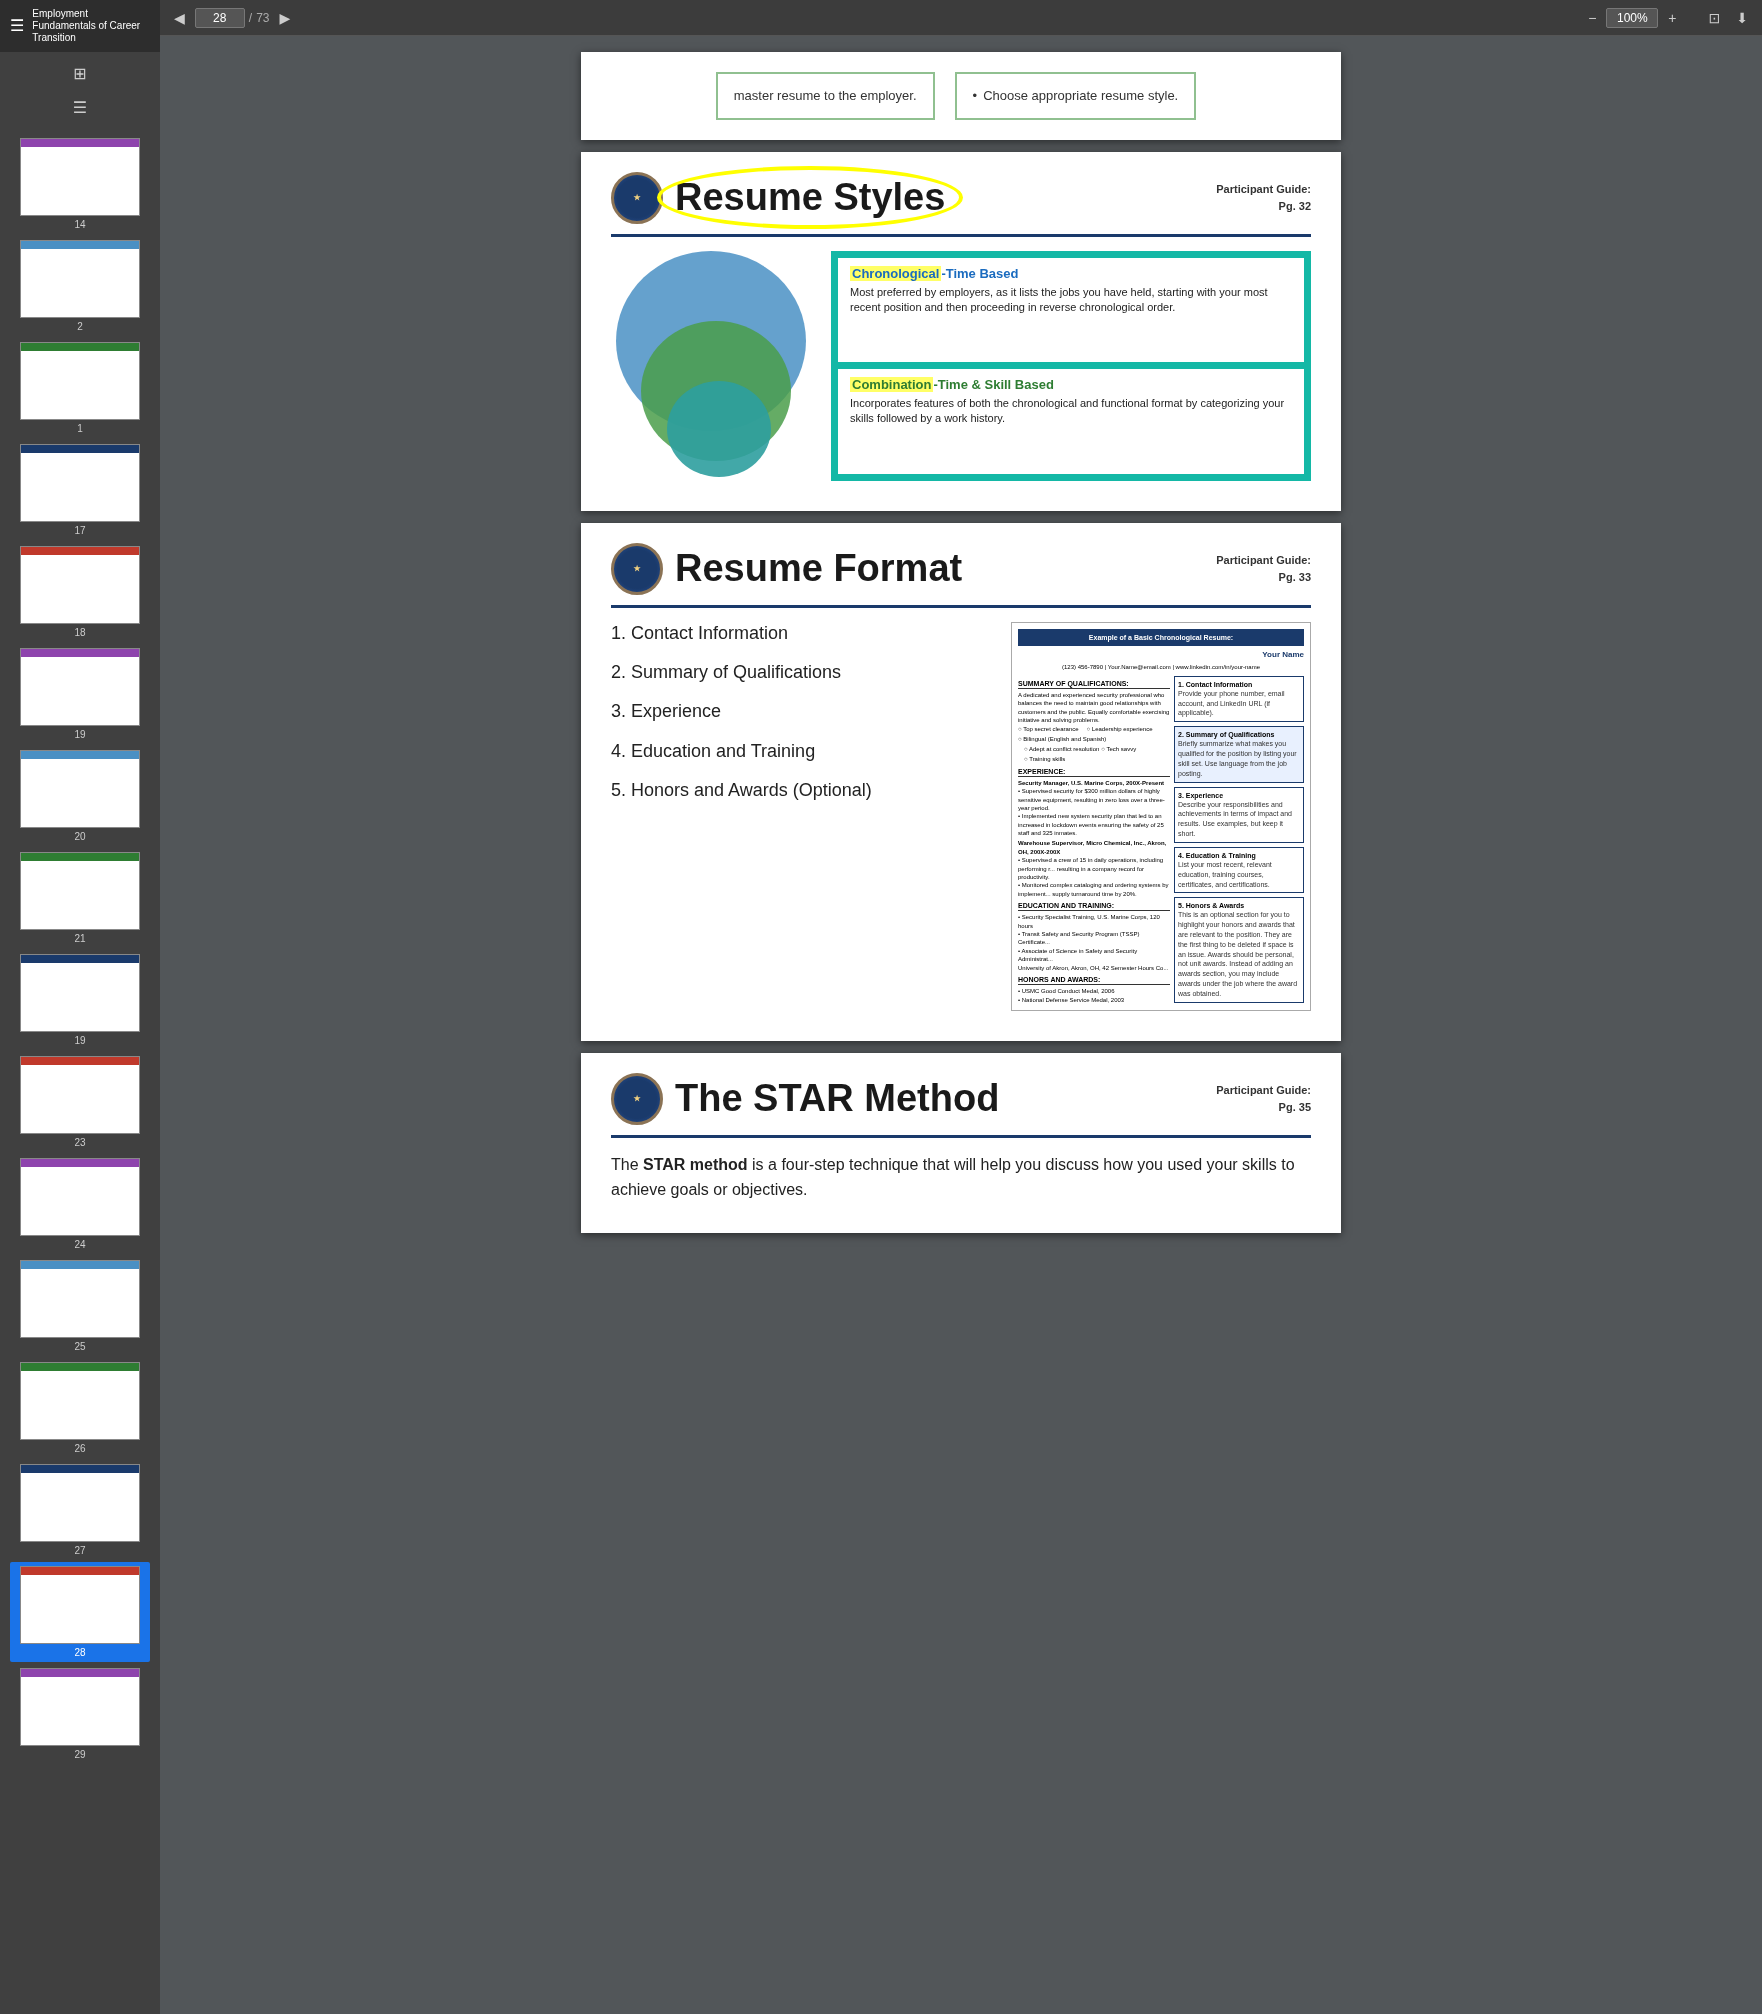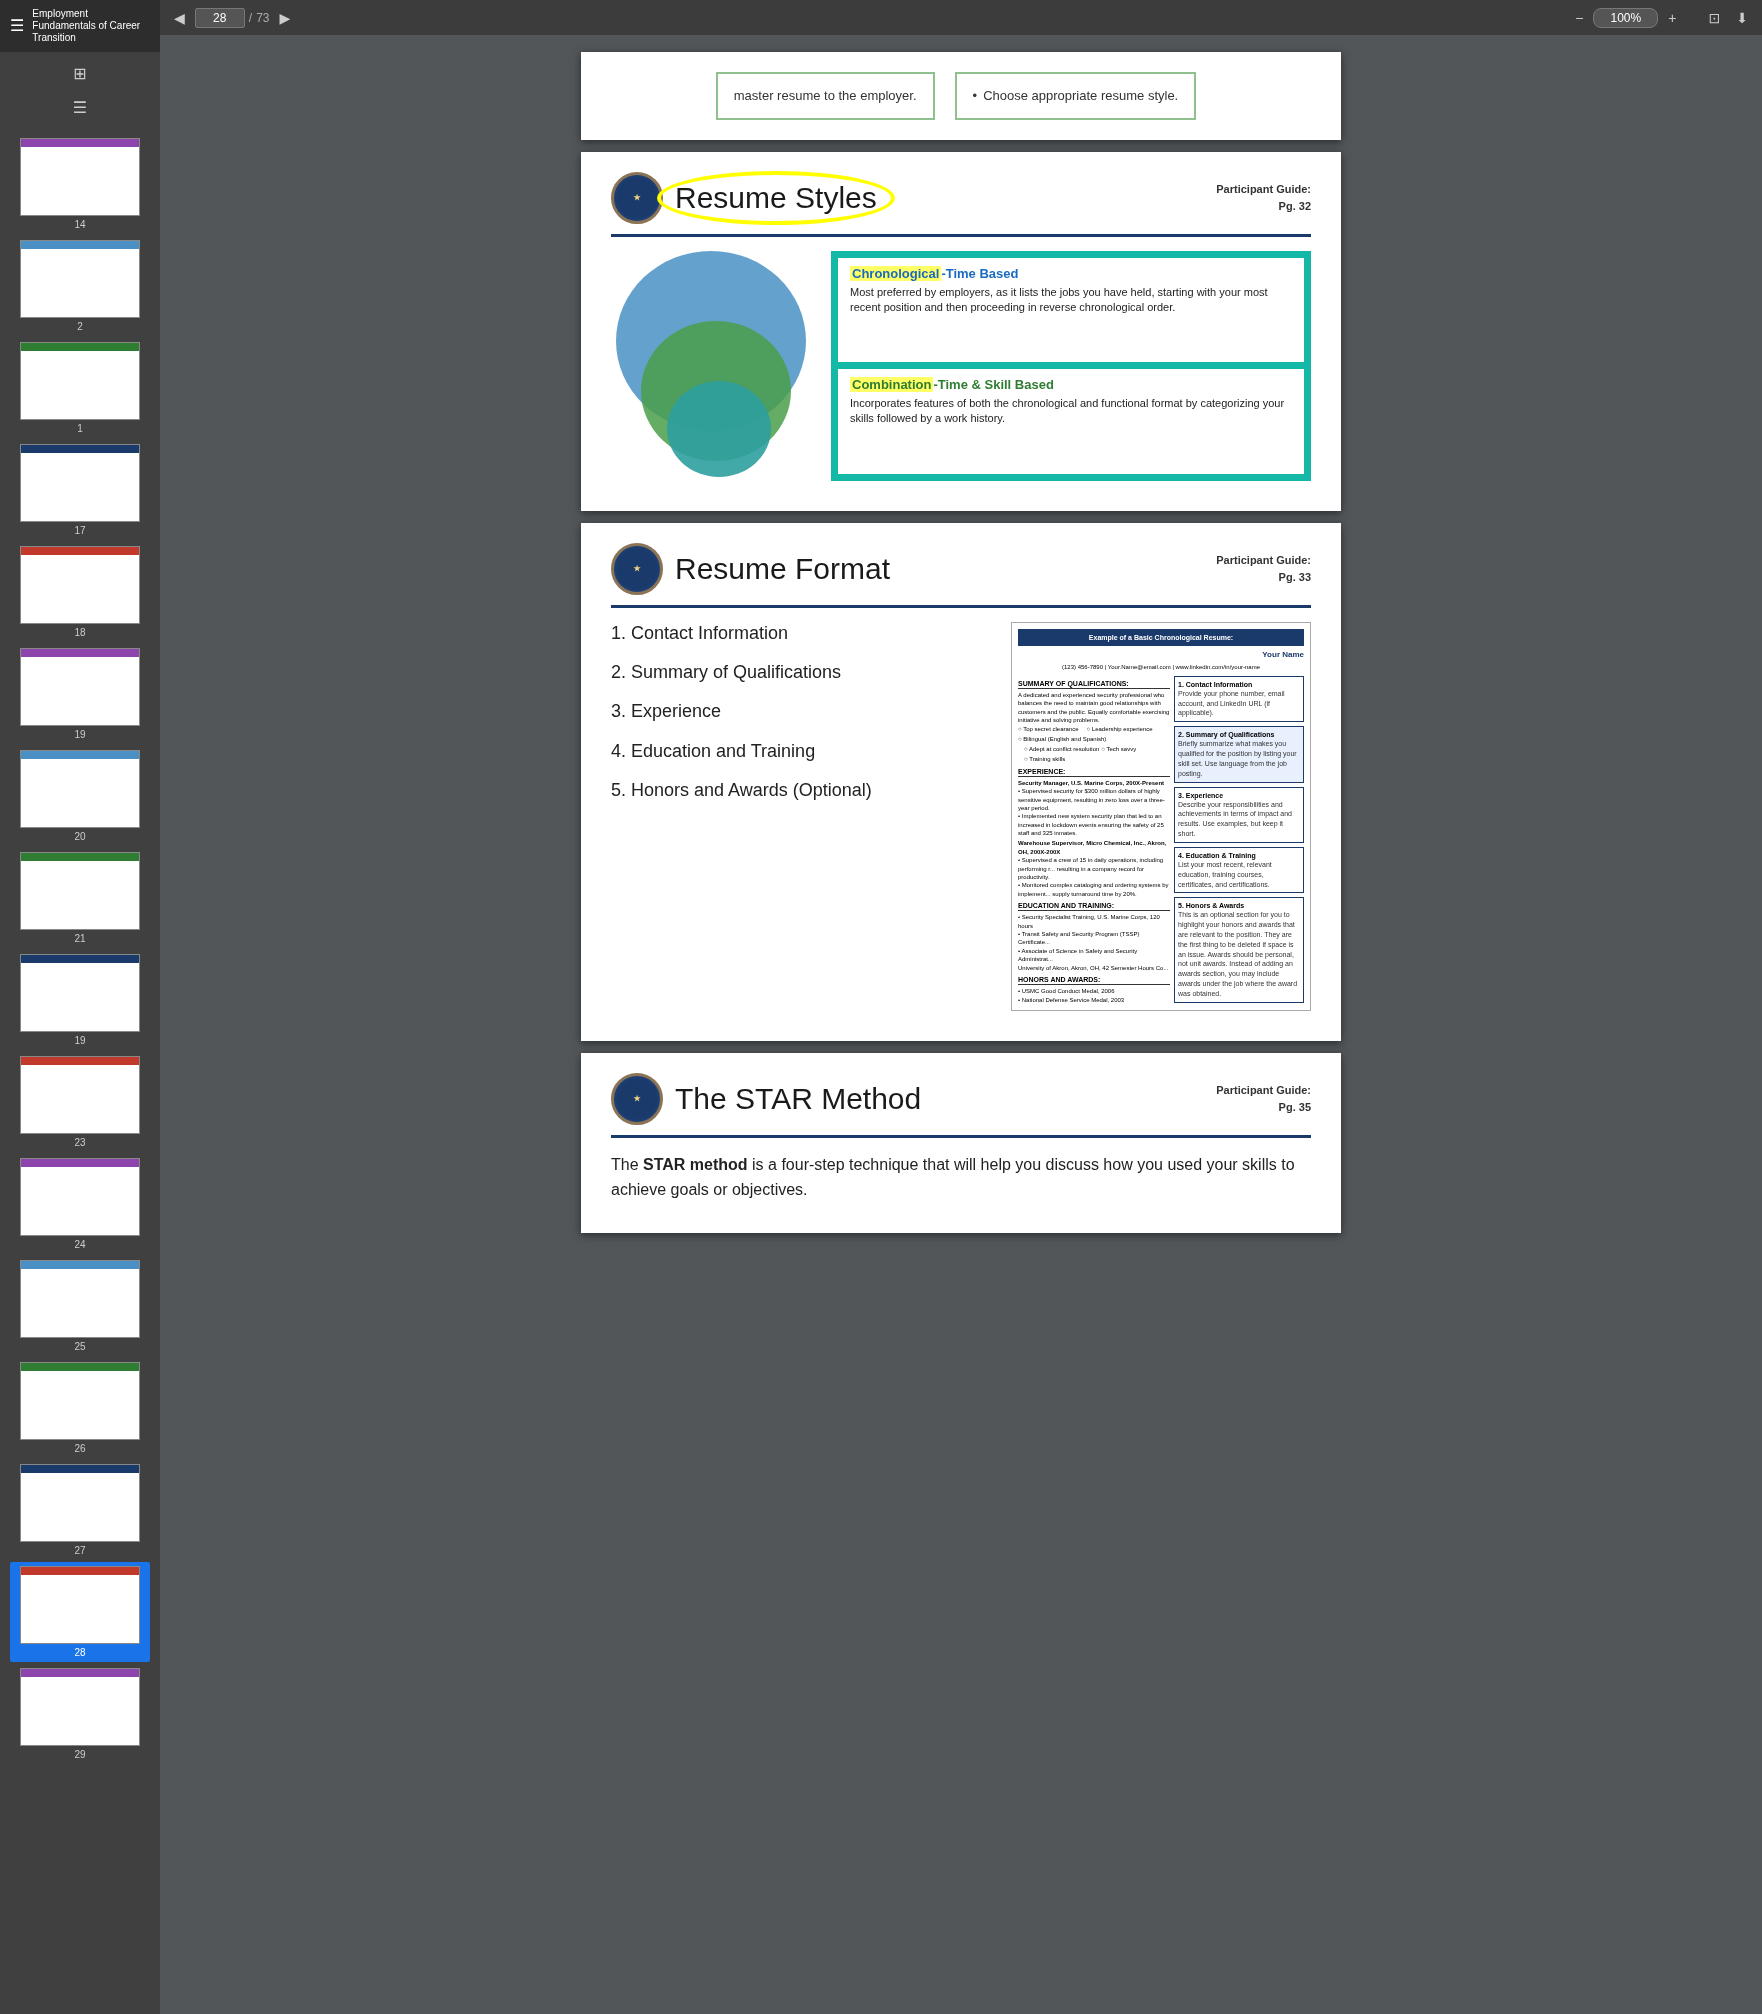--- a/index.html
+++ b/index.html
@@ -121,23 +121,23 @@
       font-size: 14px;
       padding: 3px 6px;
       border-radius: 2px;
     }
     .zoom-display {
       background: #555;
       border: 1px solid #777;
       color: white;
       font-size: 12px;
       padding: 2px 6px;
-      width: 65px;
+      width: 52px;
       text-align: center;
-      border-radius: 8px;
+      border-radius: 2px;
     }
 
     
     #content {
       flex: 1;
       overflow-y: auto;
       padding: 16px;
       display: flex;
       flex-direction: column;
       align-items: center;
@@ -194,22 +194,22 @@
       justify-content: center;
       flex-shrink: 0;
     }
     .dept-logo-inner {
       color: #f0d080;
       font-size: 8px;
       text-align: center;
       font-weight: bold;
     }
     .slide-main-title {
-      font-size: 30px;
-      font-weight: normal;
+      font-size: 38px;
+      font-weight: bold;
       color: #1a1a1a;
       text-align: center;
     }
     .participant-guide {
       text-align: right;
       font-size: 11px;
       color: #333;
       font-weight: bold;
       line-height: 1.5;
     }

